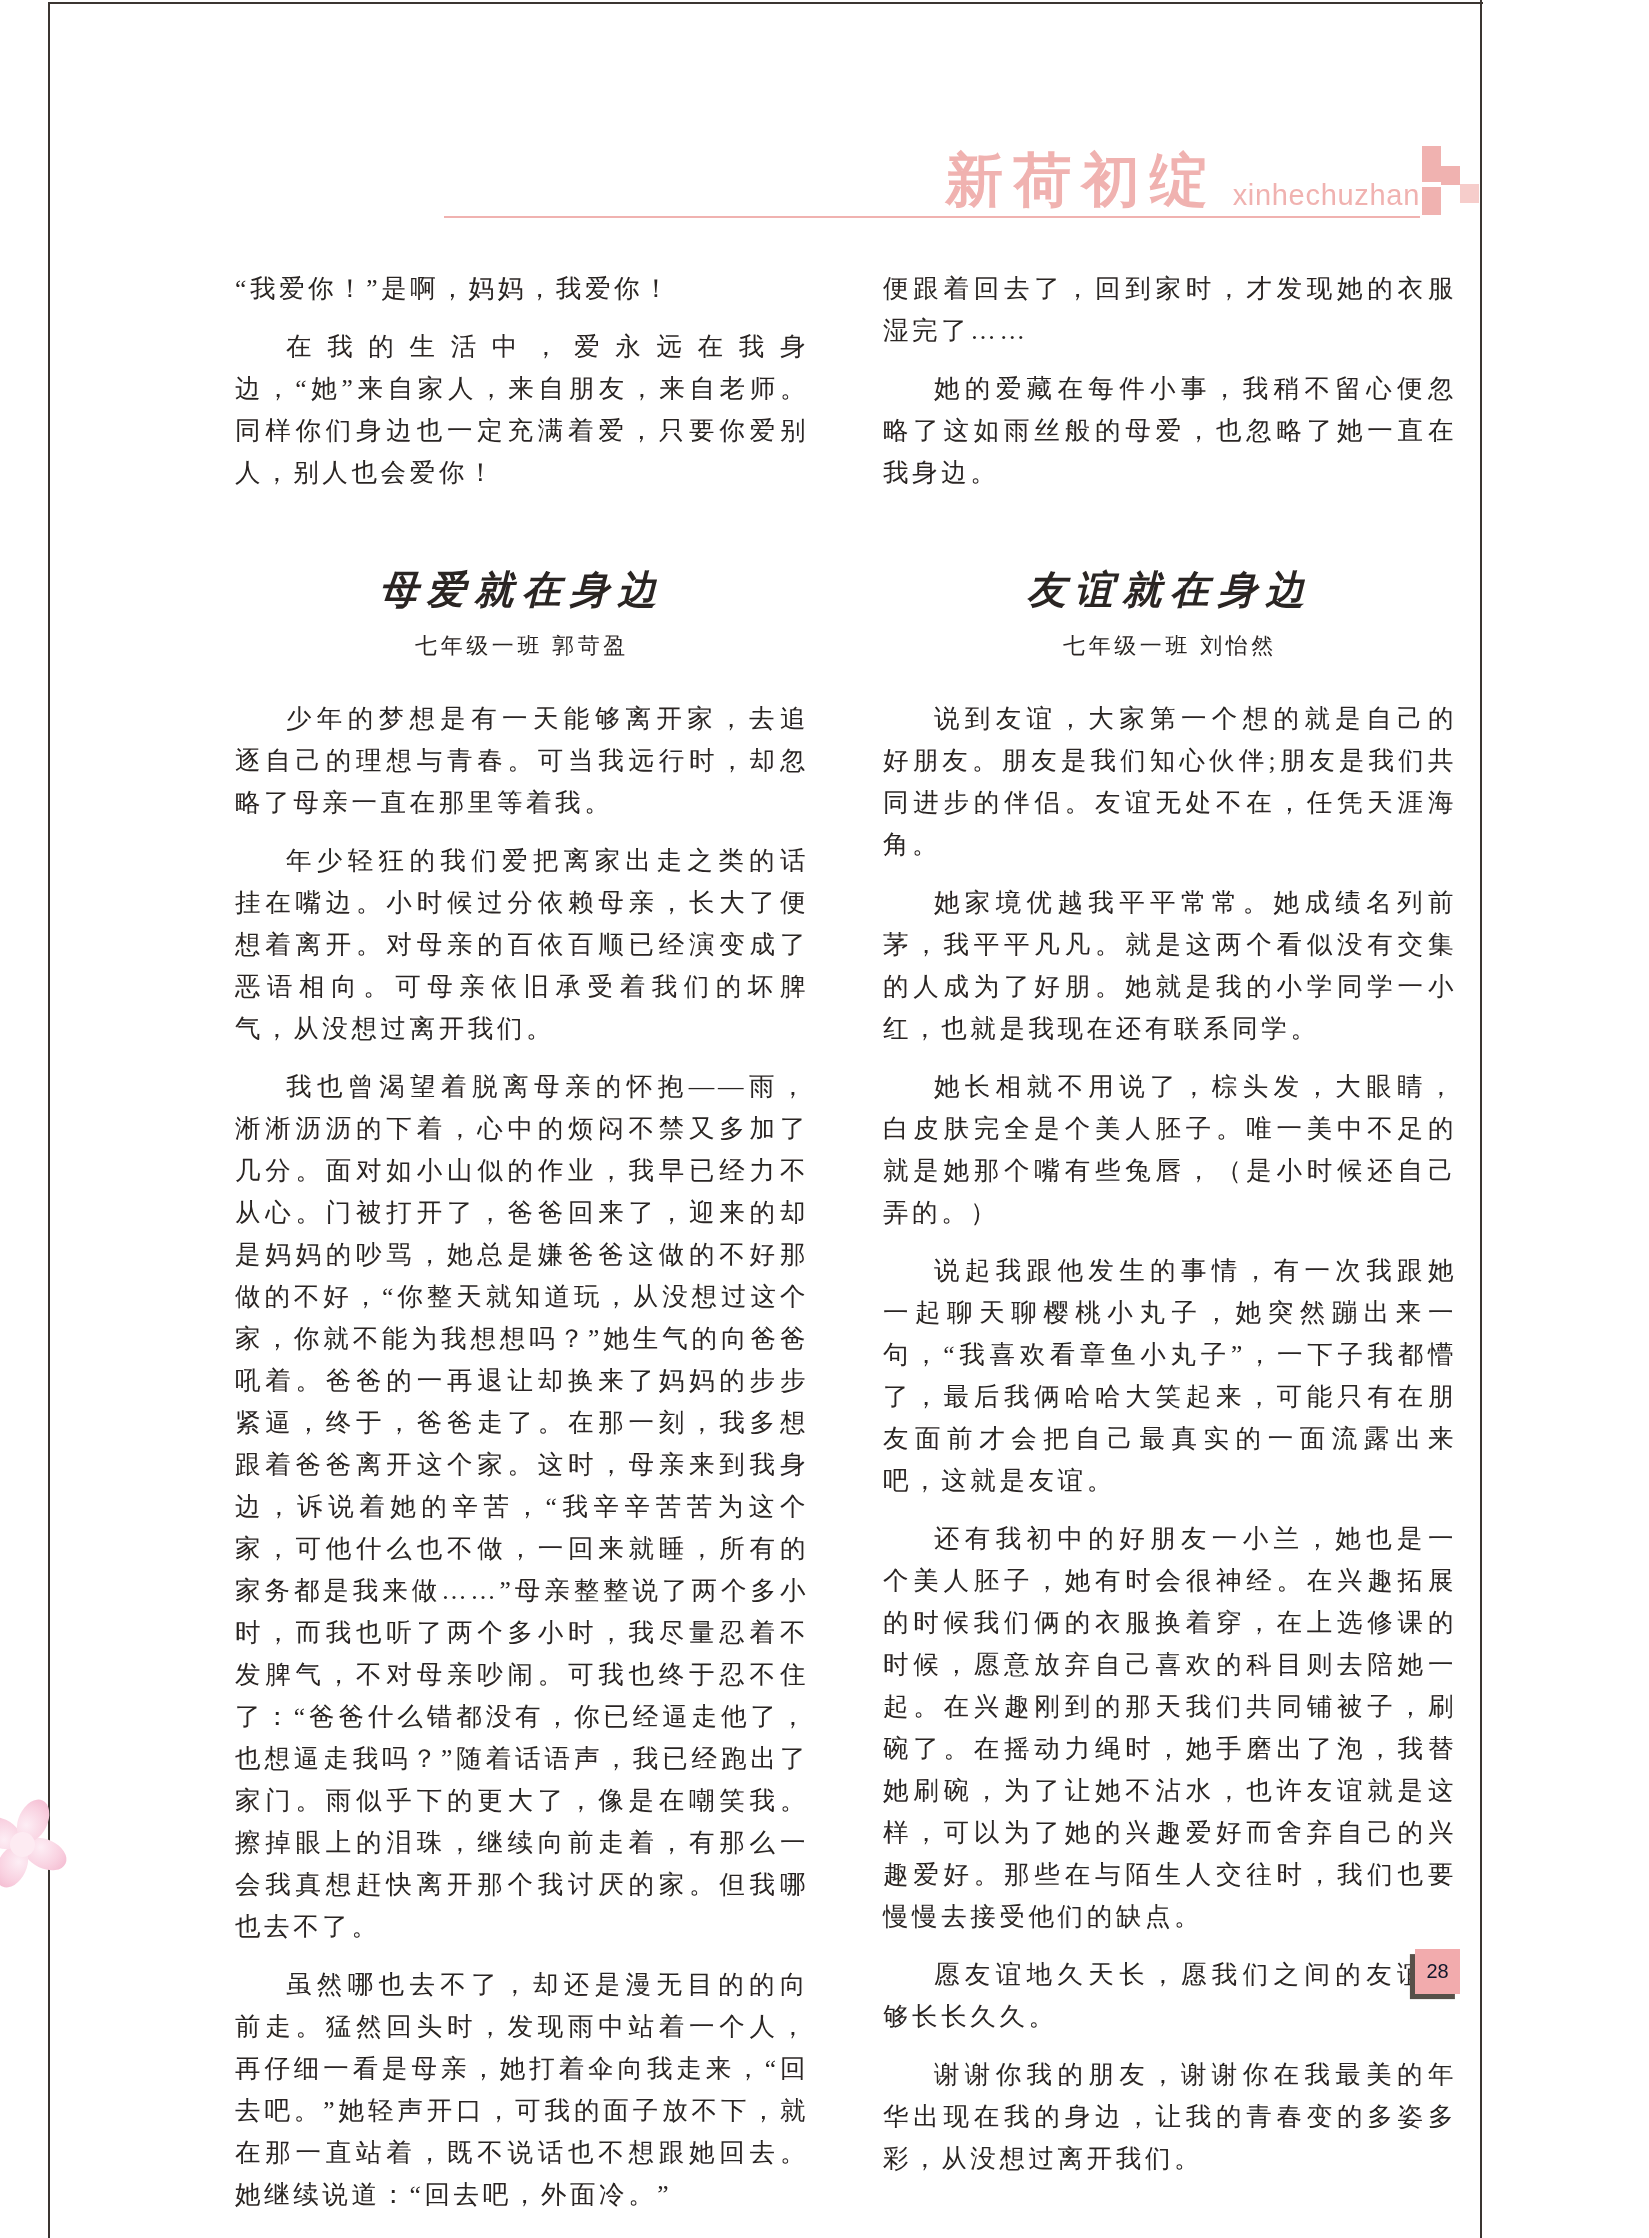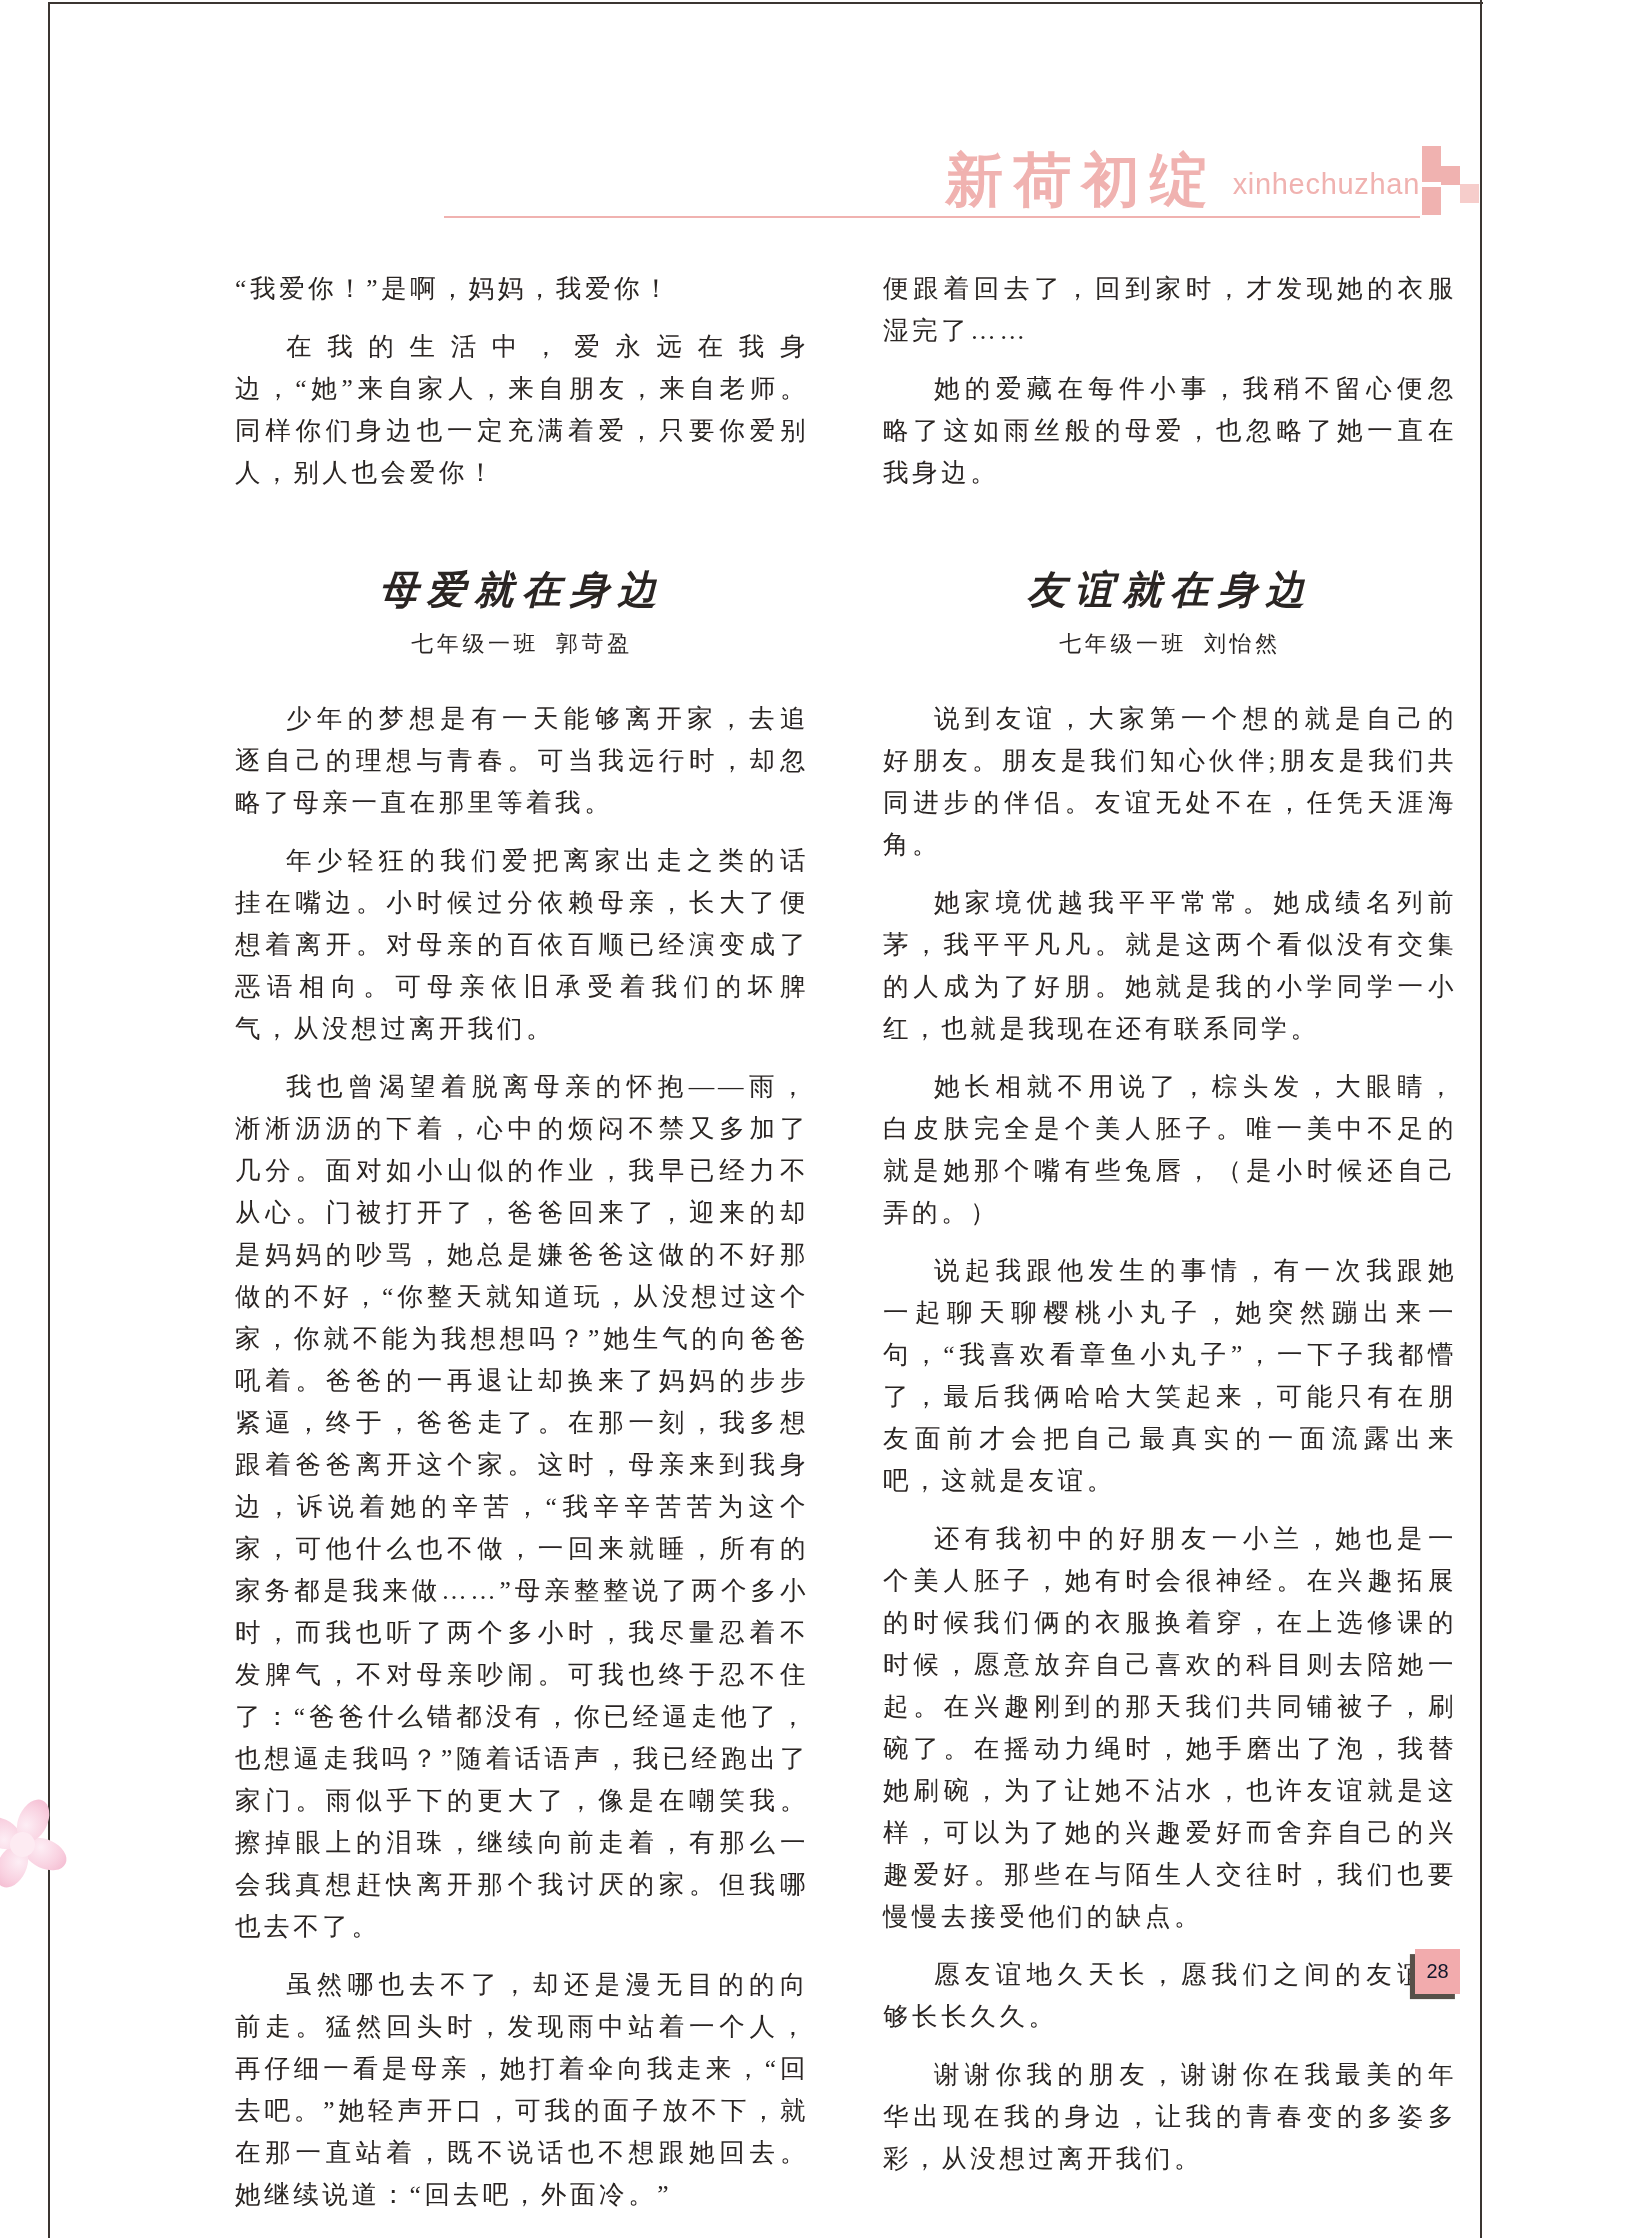--- a/index.html
+++ b/index.html
@@ -22,21 +22,21 @@
     position:absolute; left:444px; top:133px; width:976px; height:77px;
     border-bottom:2.9px solid #f0b2b0;
     display:flex; align-items:flex-end; justify-content:flex-end;
     gap:14.6px; padding-bottom:5.8px; box-sizing:content-box;
   }
   .header-title {
     font-size:58px; font-weight:bold; color:#f0b2b0;
     letter-spacing:10.2px; line-height:1; white-space:nowrap;
   }
   .header-sub {
-    font-size:29px; color:#f0b2b0; line-height:1; margin-bottom:11px;
+    font-size:29px; color:#f0b2b0; line-height:1; margin-bottom:0;
     letter-spacing:0.7px; font-family:"Liberation Sans",sans-serif; white-space:nowrap;
   }
   .pinwheel { position:absolute; left:1422px; top:146px; width:61px; height:70px; }
   .pinwheel .sq { position:absolute; background:#f0b2b0; }
   .pinwheel .sq1 { left:0;    top:0;    width:19px; height:36px; }
   .pinwheel .sq2 { left:19px; top:20.4px; width:19px; height:19px; }
   .pinwheel .sq3 { left:0;    top:41px; width:19px; height:28px; }
   .pinwheel .sq4 { left:38px; top:38px; width:19px; height:19px; background:#f6cdcb; }
 
   
@@ -52,21 +52,21 @@
   }
   .bodytext p, .cont p { margin:16px; text-indent:2em; }
   .cont p:first-child { text-indent:0; }
 
   .essay-title {
     text-align:center; font-size:39px; font-weight:bold;
     letter-spacing:8.7px; line-height:45px; margin:0;font-style:italic;
   }
   .essay-author {
     text-align:center; font-size:22px; letter-spacing:3.6px;
-    line-height:29px; margin-top:19px;font-family:Liberation Mono, monospace;
+    line-height:29px; margin-top:19px;
   }
   .essay .bodytext { margin-top:38px; }
 
   
   .page-badge {
     position:absolute; left:1415px; top:1949px; width:45px; height:45px;
     background:#f2abad; color:#0f172a;
     display:flex; align-items:center; justify-content:center;
     font-size:20px; font-family:"Liberation Sans",sans-serif;
     box-shadow:-5.1px 5.1px 0 #575049;

